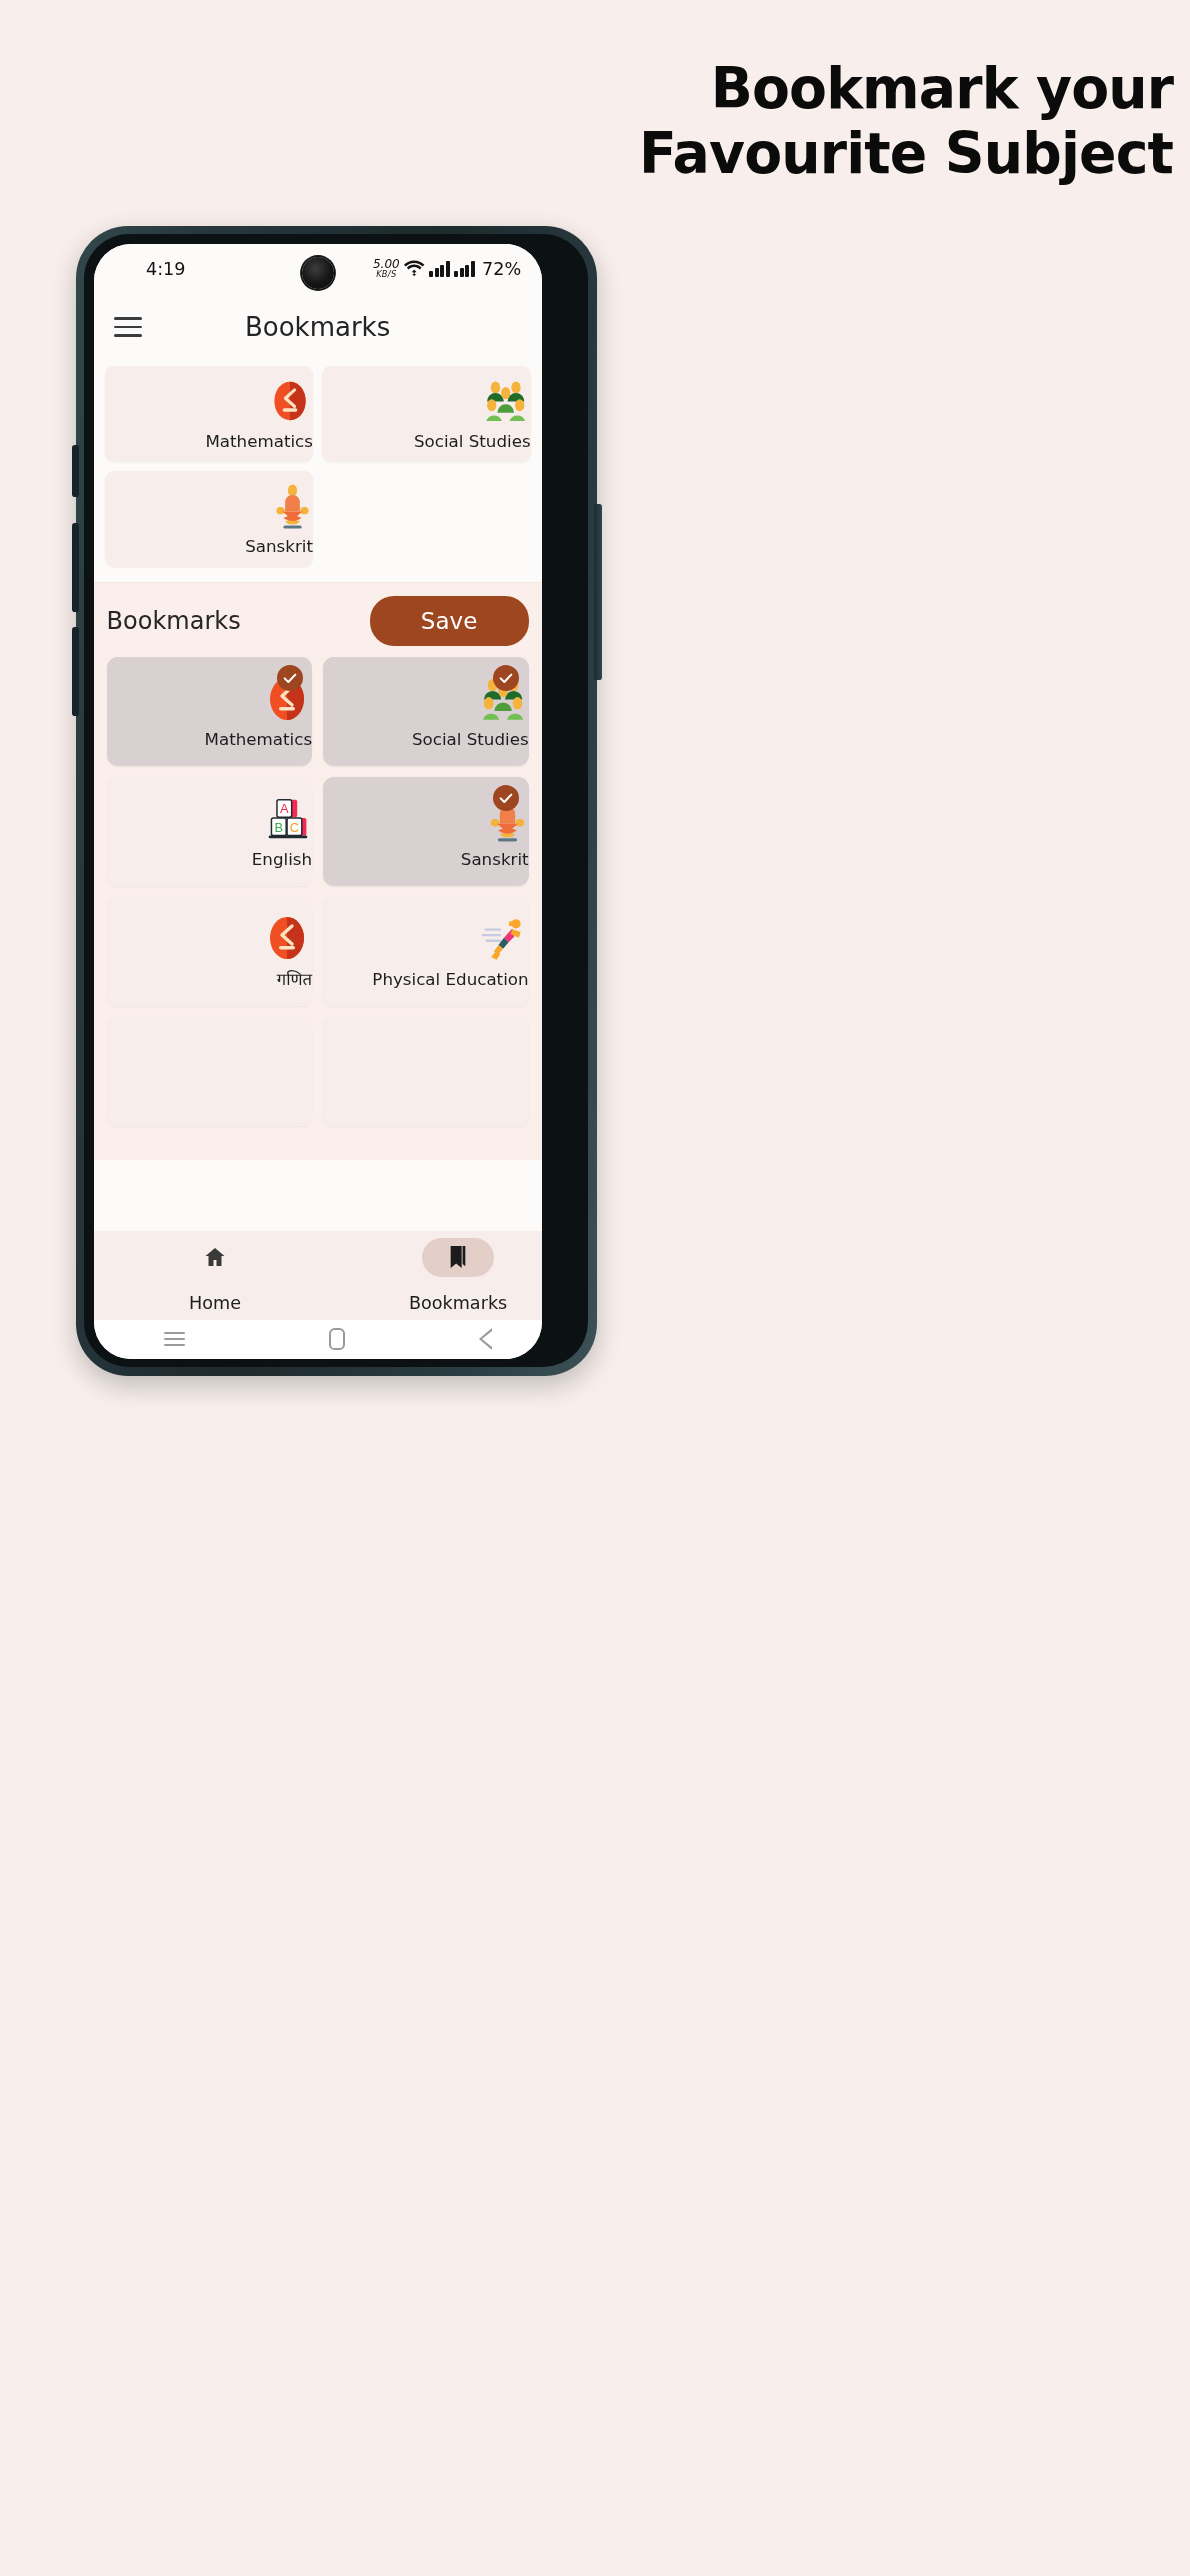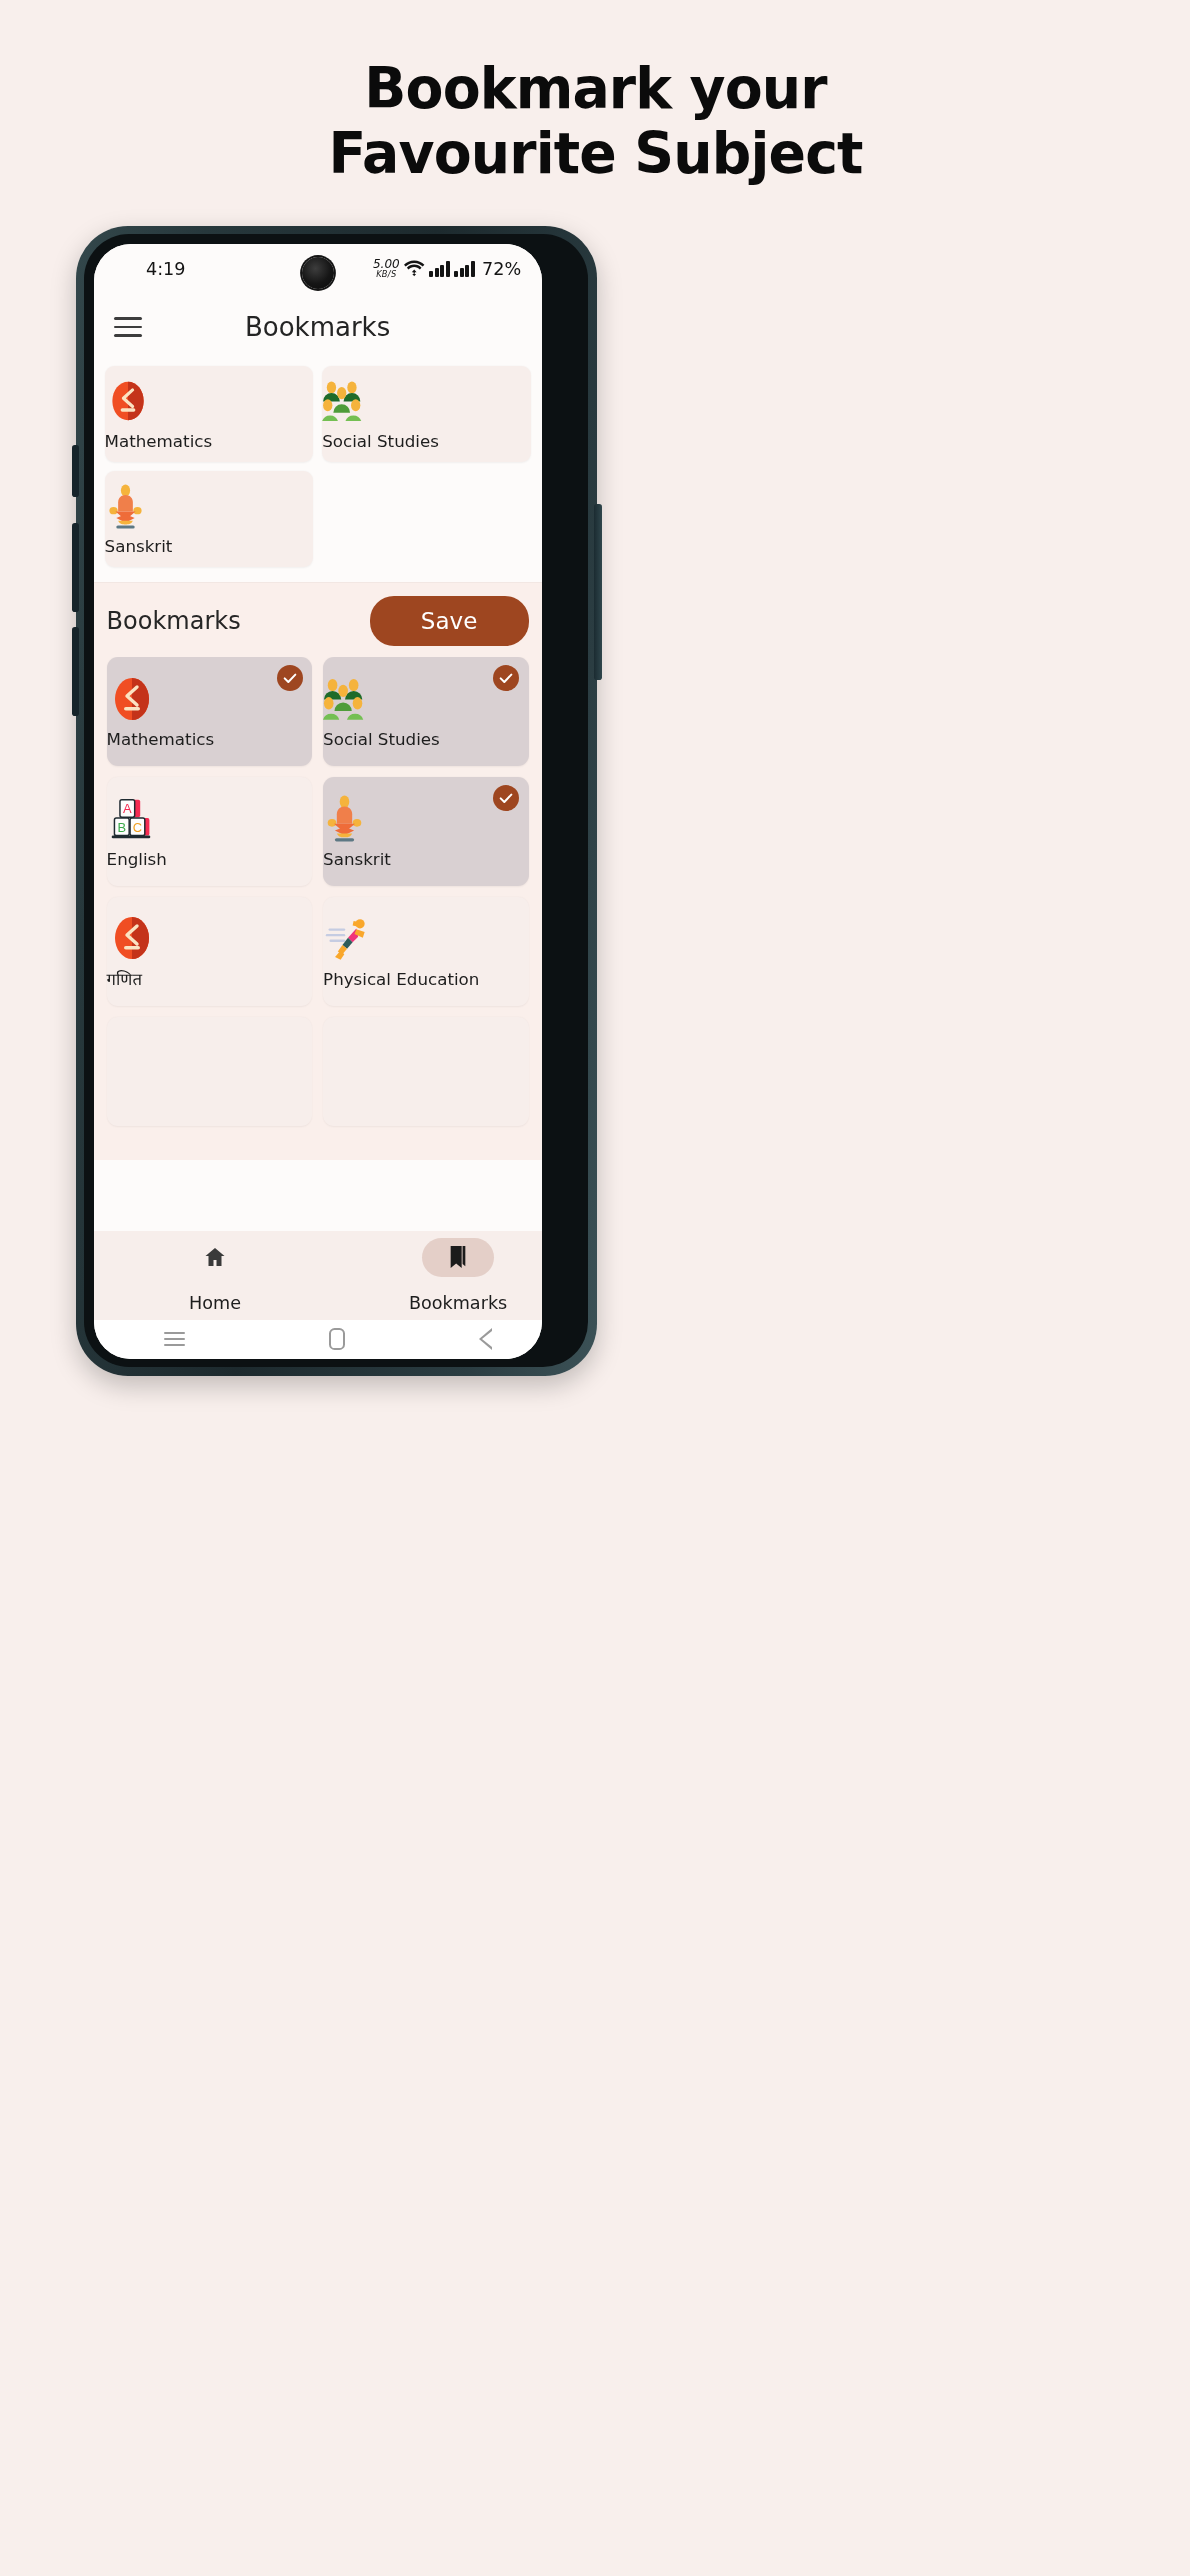--- a/index.html
+++ b/index.html
@@ -7,21 +7,21 @@
     width: 1191px; height: 2576px;
     background: #f8efec;
     font-family: "Liberation Sans", sans-serif;
     overflow: hidden;
   }
   body { position: relative; }
 
   
   .promo {
     position: absolute; top: 56px; left: 0; width: 1191px;
-    text-align: center;
+    text-align: right;
   }
   .promo-line {
     font-family: "DejaVu Sans", sans-serif;
     font-weight: 700;
     font-size: 57px;
     line-height: 65px;
     letter-spacing: -0.9px;
     color: #0b0b0b;
     transform: scaleX(0.97);
   }
@@ -101,21 +101,21 @@
     font-size: 26px; color: #242424; font-family:"DejaVu Sans",sans-serif;
     pointer-events:none;
   }
 
   
   .saved-area { background: #fdfbfa; padding: 5.6px 11px 15px 11px; min-height: 219px; }
   .grid2 { display: grid; grid-template-columns: 1fr 1fr; gap: 9.3px; }
   .card {
     background: #f7eeeb; border-radius: 9.3px;
     height: 96px; position: relative;
-    display: flex; flex-direction: column; align-items: flex-start; justify-content: center;
+    display: flex; flex-direction: column; align-items: flex-end; justify-content: center;
     box-shadow: 0 0.9px 1.9px rgba(0,0,0,0.05);
   }
   .card.selected { background: #d9d0d2; }
   .card-ico { height: 48px; display:flex; align-items:center; justify-content:center; }
   .card-label {
     margin-top: 5.6px; font-size: 16.7px; color: #1d1d1d;
     font-family:"DejaVu Sans",sans-serif; text-align:center;
   }
   .check {
     position: absolute; top: 7.4px; right: 9.3px;

